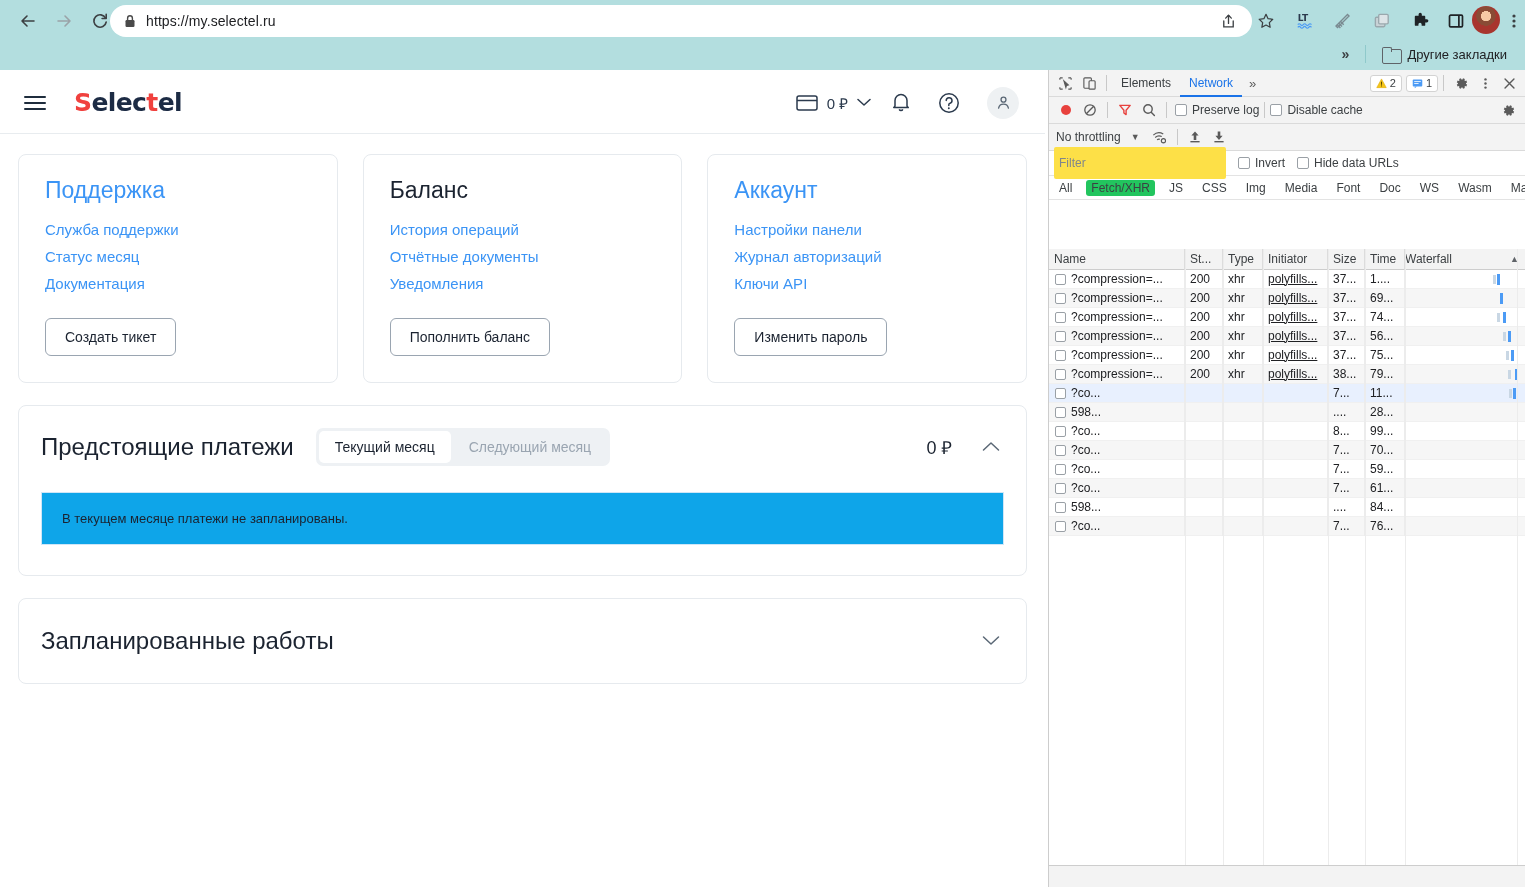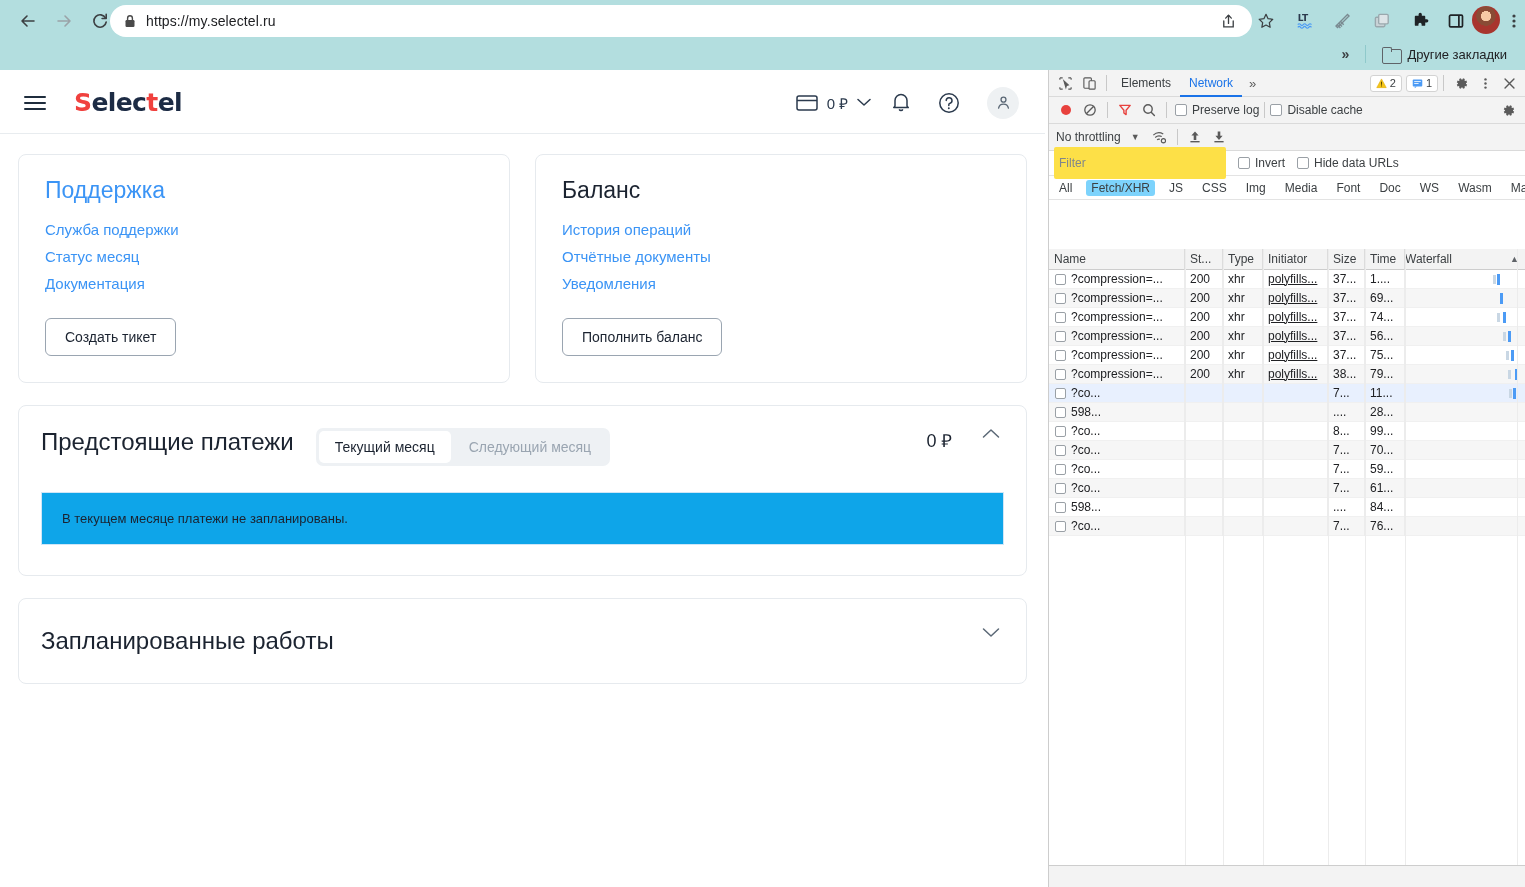--- a/index.html
+++ b/index.html
@@ -116,21 +116,21 @@
     margin-top: 16px; display: inline-block;
     border: 1px solid #9aa5b1; border-radius: 6px;
     padding: 10px 19px; font-size: 14px; color: #1b2330; background: #fff;
     cursor: pointer;
   }
 
   .panel {
     margin-top: 22px; border: 1px solid #e6eaee; border-radius: 8px;
     background: #fff;
   }
-  .panel-head { display: flex; align-items: flex-start; padding: 22px 22px 0 22px; }
+  .panel-head { display: flex; align-items: center; padding: 22px 22px 0 22px; }
   .panel-title { font-size: 24px; color: #1b2330; font-weight: normal; }
   .seg {
     margin-left: 22px; background: #eef1f4; border-radius: 7px; padding: 3px;
     display: flex; gap: 2px;
   }
   .seg button {
     border: none; background: transparent; font-size: 14px; color: #9aa5b1;
     padding: 8px 16px; border-radius: 5px; cursor: pointer;
     font-family: "Liberation Sans", sans-serif;
   }
@@ -197,21 +197,21 @@
     background: #fde047; border-radius: 2px; padding: 16px 5px;
     font-size: 12px; color: #202124; font-family: "Liberation Sans", sans-serif;
   }
   #dt-filter::placeholder { color: #80868b; }
 
   .dt-row5 {
     height: 24px; display: flex; align-items: center; padding: 0 5px; gap: 9px;
     border-bottom: 1px solid #e3e3e3; background: #fff; overflow: hidden;
   }
   .type-chip { font-size: 12px; color: #3c4043; padding: 1px 5px; border-radius: 3px; cursor: pointer; white-space: nowrap; }
-  .type-chip.active { background: #7dd3fc; }
+  .type-chip.active { background: #22c55e; }
 
   .dt-row6 {
     height: 24px; display: flex; align-items: center; padding: 0 5px; gap: 14px;
     border-bottom: 1px solid #cdcdcd; background: #fff;
   }
 
   
   .dt-table { position: absolute; left: 0; top: 179px; right: 0; bottom: 0; background: #fff; }
   .dt-thead {
     display: flex; height: 21px; align-items: center;
@@ -406,20 +406,29 @@
       <div class="card">
         <h2 class="dark">Баланс</h2>
         <ul>
           <li><a href="#">История операций</a></li>
           <li><a href="#">Отчётные документы</a></li>
           <li><a href="#">Уведомления</a></li>
         </ul>
         <div class="btn">Пополнить баланс</div>
       </div>
 
+      <div class="card">
+        <h2 class="blue">Аккаунт</h2>
+        <ul>
+          <li><a href="#">Настройки панели</a></li>
+          <li><a href="#">Журнал авторизаций</a></li>
+          <li><a href="#">Ключи API</a></li>
+        </ul>
+        <div class="btn">Изменить пароль</div>
+      </div>
 
     </div>
 
     <div class="panel">
       <div class="panel-head">
         <div class="panel-title">Предстоящие платежи</div>
         <div class="seg">
           <button class="active">Текущий месяц</button>
           <button>Следующий месяц</button>
         </div>

